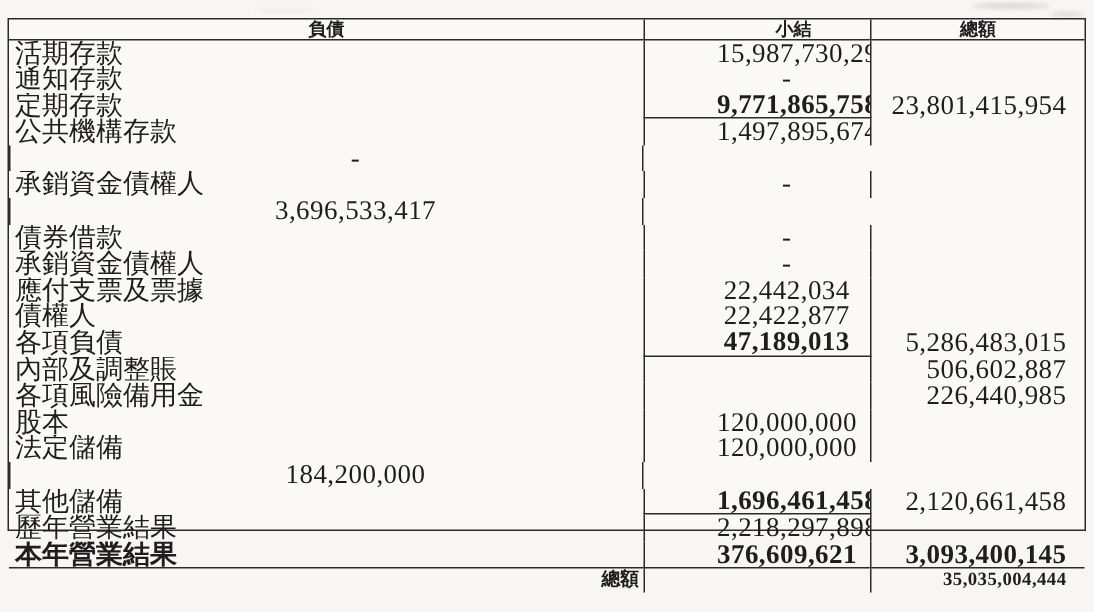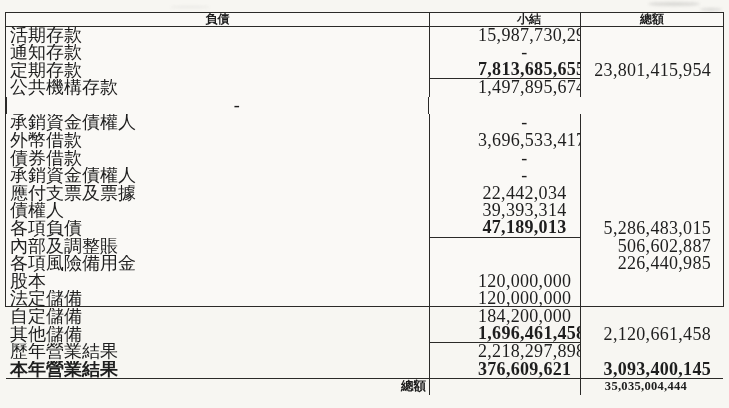--- a/index.html
+++ b/index.html
@@ -9,21 +9,21 @@
     font-family:"Liberation Serif","DejaVu Serif",serif;
     color:#1e1e1e;
     -webkit-font-smoothing:antialiased;
   }
   .scan-noise { position:absolute; background:rgba(90,90,88,0.18); filter:blur(1.5px); border-radius:50%; pointer-events:none; }
   .smudge-1 { left:648px; top:2px;  width:52px; height:4px; }
   .smudge-2 { left:700px; top:8px;  width:22px; height:3px; }
   .smudge-3 { left:170px; top:6px;  width:40px; height:2px; opacity:.5; }
 
   .fin-table {
-    position:absolute; left:5px; top:12px; width:719px; height:295px;
+    position:absolute; left:5px; top:12px; width:719px; height:342px;
     box-sizing:border-box;
     border:1.7px solid #2b2a28;
     display:flex; flex-direction:column;
     background:rgba(255,255,255,0.35);
   }
   .grid3 { display:grid; grid-template-columns:423px 152px 1fr; }
 
   .header-row {
     height:14.5px; box-sizing:border-box;
     border-bottom:1.7px solid #2b2a28;
@@ -49,21 +49,21 @@
   .cell.bold, .bold { font-weight:bold; }
   .cell.rule-below { border-bottom:1.6px solid #2b2a28; line-height:15.6px; }
 
   .footer-row {
     flex:1; box-sizing:border-box;
     border-top:1.7px solid #2b2a28;
     font-weight:bold; font-size:12.5px; line-height:15.5px;
   }
   .footer-cell { box-sizing:border-box; overflow:hidden; }
   .footer-cell.label { text-align:right; padding-right:3px; }
-  .footer-cell.right { text-align:center; padding-right:12px; letter-spacing:.3px; }
+  .footer-cell.right { text-align:right; padding-right:12px; letter-spacing:.3px; }
 </style>
 </head>
 <body>
 
 <div class="scan-noise smudge-1"></div>
 <div class="scan-noise smudge-2"></div>
 <div class="scan-noise smudge-3"></div>
 
 <div class="fin-table">
 
@@ -81,21 +81,21 @@
   </div>
 
   <div class="row grid3">
     <div class="cell label">通知存款</div>
     <div class="cell mid">-</div>
     <div class="cell right"></div>
   </div>
 
   <div class="row grid3">
     <div class="cell label">定期存款</div>
-    <div class="cell mid bold rule-below">7,813,685,655</div>
+    <div class="cell mid bold rule-below">9,771,865,758</div>
     <div class="cell right">23,801,415,954</div>
   </div>
 
   <div class="row grid3">
     <div class="cell label">公共機構存款</div>
     <div class="cell mid">1,497,895,674</div>
     <div class="cell right"></div>
   </div>
 
   <div class="row grid3">
@@ -103,21 +103,20 @@
     <div class="cell right"></div>
   </div>
 
   <div class="row grid3">
     <div class="cell label">承銷資金債權人</div>
     <div class="cell mid">-</div>
     <div class="cell right"></div>
   </div>
 
   <div class="row grid3">
-    <div class="cell label">外幣借款</div>
     <div class="cell mid">3,696,533,417</div>
     <div class="cell right"></div>
   </div>
 
   <div class="row grid3">
     <div class="cell label">債券借款</div>
     <div class="cell mid">-</div>
     <div class="cell right"></div>
   </div>
 
@@ -128,21 +127,21 @@
   </div>
 
   <div class="row grid3">
     <div class="cell label">應付支票及票據</div>
     <div class="cell mid">22,442,034</div>
     <div class="cell right"></div>
   </div>
 
   <div class="row grid3">
     <div class="cell label">債權人</div>
-    <div class="cell mid">39,393,314</div>
+    <div class="cell mid">22,422,877</div>
     <div class="cell right"></div>
   </div>
 
   <div class="row grid3">
     <div class="cell label">各項負債</div>
     <div class="cell mid bold rule-below">47,189,013</div>
     <div class="cell right">5,286,483,015</div>
   </div>
 
   <div class="row grid3">
@@ -163,21 +162,20 @@
     <div class="cell right"></div>
   </div>
 
   <div class="row grid3">
     <div class="cell label">法定儲備</div>
     <div class="cell mid">120,000,000</div>
     <div class="cell right"></div>
   </div>
 
   <div class="row grid3">
-    <div class="cell label">自定儲備</div>
     <div class="cell mid">184,200,000</div>
     <div class="cell right"></div>
   </div>
 
   <div class="row grid3">
     <div class="cell label">其他儲備</div>
     <div class="cell mid bold rule-below">1,696,461,458</div>
     <div class="cell right">2,120,661,458</div>
   </div>
 

